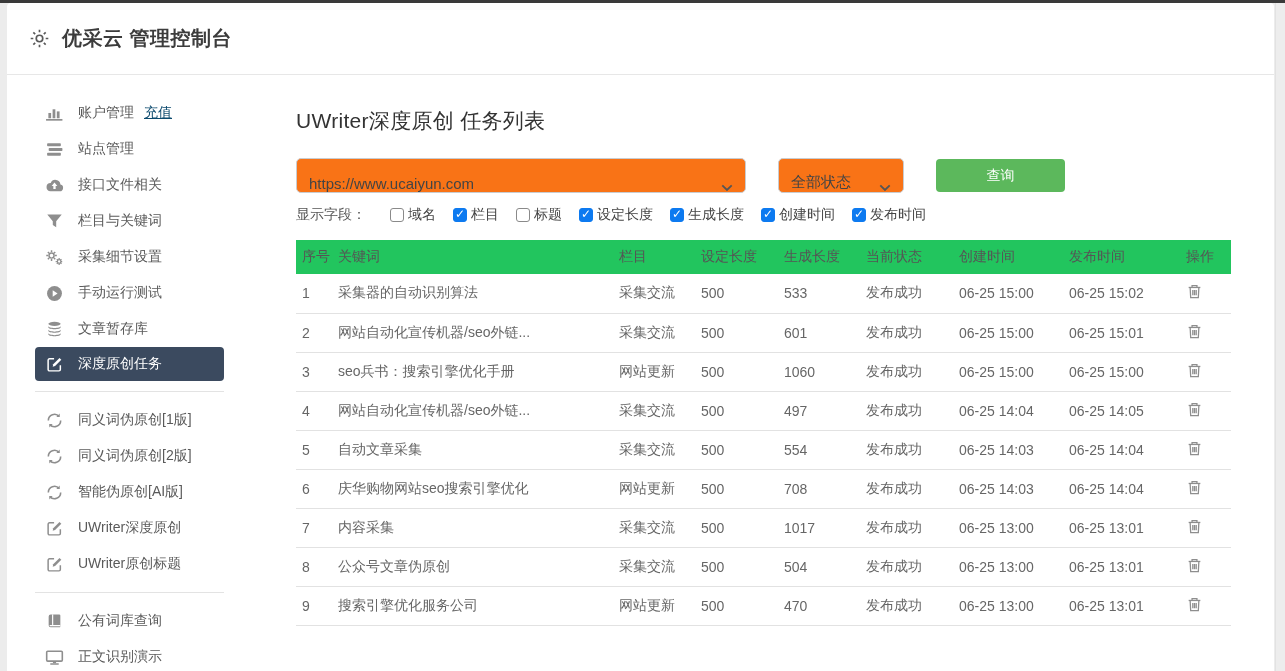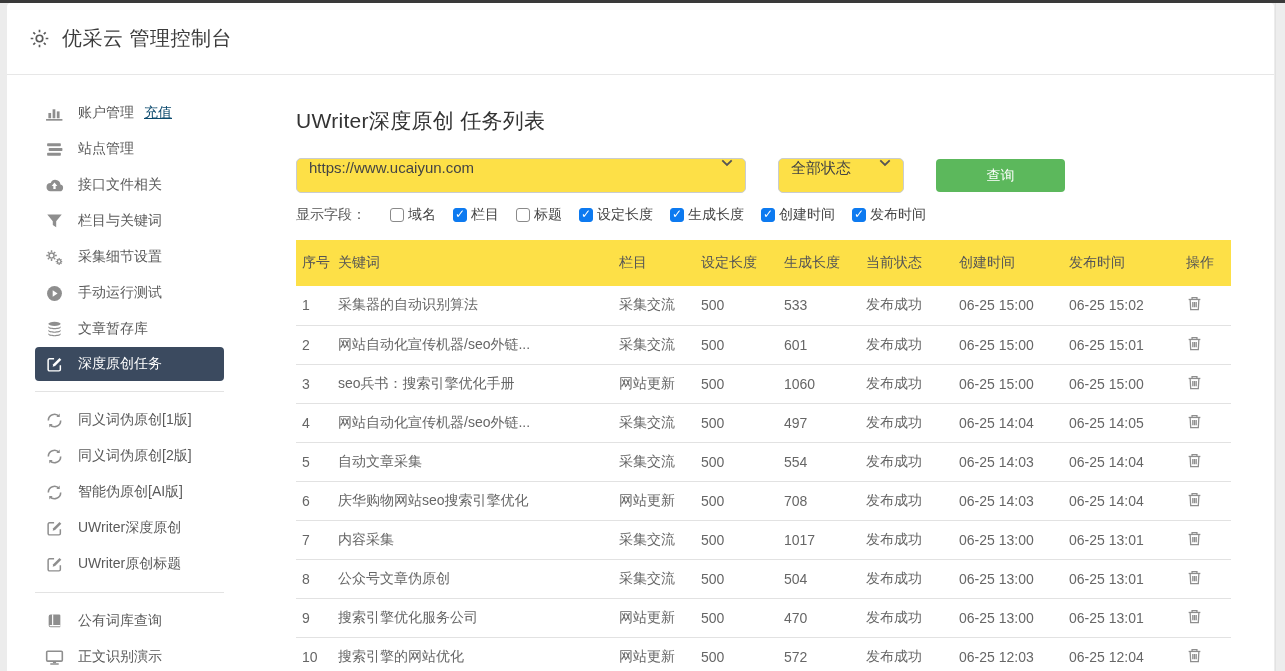--- a/index.html
+++ b/index.html
@@ -11,56 +11,56 @@
   .top-edge { position:absolute; left:0; top:0; width:100%; height:3px; background:#3a3a3a; }
   .scrollbar-strip { position:absolute; right:0; top:3px; width:10px; height:668px; background:#ededed; border-left:1px solid #e2e2e2; }
   .page {
     position:absolute; left:7px; top:3px; width:1267px; height:668px;
     background:#fff; border-radius:4px 4px 0 0; overflow:hidden;
   }
   
   .app-header { height:72px; display:flex; align-items:center; padding-left:22px; border-bottom:1px solid #e7e7e7; }
   .app-header .hdr-icon { width:21px; height:21px; color:#5a5a5a; margin-right:12px; }
   .app-header .hdr-icon svg { width:100%; height:100%; display:block; }
-  .app-title { font-size:20px; color:#3c3c3c; font-weight:400; letter-spacing:0.5px; }
+  .app-title { font-size:20px; color:#3c3c3c; font-weight:700; letter-spacing:0.5px; }
   
   .body-wrap { display:flex; height:595px;gap:39px; }
   .sidebar { width:245px; padding-top:20px; flex-shrink:0; }
   .side-item { display:flex; align-items:center; height:36px; padding-left:38px; cursor:pointer; color:#5a5a5a; font-size:14px; }
   .side-item .ico { width:19px; height:17px; color:#8e8e8e; margin-right:14px; flex-shrink:0; }
   .side-item .ico svg { width:100%; height:100%; display:block; }
   .side-item.selected { background:#3b4a5f; color:#fff; border-radius:4px; margin:0 28px 0 28px; padding-left:10px; height:34px; }
   .side-item.selected .ico { color:#fff; }
   .side-badge { color:#0c4a6e; margin-left:10px; font-size:14px;text-decoration:underline; }
   .side-sep { height:1px; background:#e3e3e3; margin:10px 28px 10px 28px; }
   
   .main { flex:1; padding:32px 20px 0 5px; }
   .page-title { font-size:21px; color:#333; font-weight:500; margin-bottom:23px; letter-spacing:0.3px; }
   .filter-row { display:flex; align-items:center; }
-  .sel { height:35px; border:1px solid #c9ccd0; border-radius:5px; background:#fde047; display:flex; align-items:flex-start;
+  .sel { height:35px; border:1px solid #c9ccd0; border-radius:5px; background:#f97316; display:flex; align-items:flex-end;
          padding:0 12px; font-size:15px; color:#444; cursor:pointer; }
   .sel .sel-val { flex:1; white-space:nowrap; overflow:hidden; }
   .sel .chev { width:12px; height:8px; color:#555; margin-left:10px; flex-shrink:0; }
   .sel .chev svg { width:100%; height:100%; display:block; }
   .sel-site { width:450px; }
   .sel-cat  { width:126px; margin-left:28px; }
   .sel-stat { width:126px; margin-left:32px; }
   .query-btn { width:129px; height:33px; margin-left:32px; background:#5cb85c; color:#fff; border:none; border-radius:4px;
                font-size:14px; cursor:pointer; font-family:inherit; }
   
   .fields-row { display:flex; align-items:center; margin-top:13px; font-size:14px; color:#444; }
   .fields-label { color:#555; margin-right:24px; }
   .field-cb { display:flex; align-items:center; margin-right:17px; cursor:pointer; }
   .cb { width:14px; height:14px; border-radius:3px; margin-right:4px; position:relative; flex-shrink:0;
         border:1px solid #8a8a8a; background:#fff; }
   .cb.checked { border-color:#0d7af0; background:#0d7af0; }
   .cb.checked::after { content:"✓"; position:absolute; left:1px; top:-2px; color:#fff; font-size:12px; font-weight:bold; }
   
   .task-table { border-collapse:collapse; margin-top:16px; width:935px; table-layout:fixed; font-size:14px; }
-  .task-table thead th { background:#fde047; color:#555; font-weight:400; text-align:left; height:46px; padding:0 4px; }
+  .task-table thead th { background:#22c55e; color:#555; font-weight:400; text-align:left; height:34px; padding:0 4px; }
   .task-table thead th:first-child { padding-left:6px; }
   .task-table tbody td { height:39px; border-bottom:1px solid #e2e2e2; padding:0 4px; color:#666;
                          white-space:nowrap; overflow:hidden; }
   .task-table tbody td:first-child { padding-left:6px; }
   .td-keyword { color:#555; }
   .td-status { color:#4aa04a; }
   .trash-btn { width:18px; height:18px; color:#8e8e8e; background:none; border:none; cursor:pointer; padding:0; }
   .trash-btn svg { width:17px; height:17px; display:block; }
 </style>
 </head>
@@ -455,35 +455,19 @@
               <td class="td-status">发布成功</td>
               <td>06-25 13:00</td>
               <td>06-25 13:01</td>
               <td><button class="trash-btn"><span><svg viewBox="0 0 16 16" fill="none" stroke="currentColor" stroke-width="1.2">
                       <path d="M2.5 4.2h11"></path>
                       <path d="M5.7 4.2V2.5h4.6v1.7"></path>
                       <path d="M3.9 4.2l.5 9.6h7.2l.5-9.6"></path>
                       <path d="M6.4 6.6v4.9M8 6.6v4.9M9.6 6.6v4.9"></path>
                     </svg></span></button></td>
             </tr>
-            <tr>
-              <td>10</td>
-              <td class="td-keyword">搜索引擎的网站优化</td>
-              <td>网站更新</td>
-              <td>500</td>
-              <td>572</td>
-              <td class="td-status">发布成功</td>
-              <td>06-25 12:03</td>
-              <td>06-25 12:04</td>
-              <td><button class="trash-btn"><span><svg viewBox="0 0 16 16" fill="none" stroke="currentColor" stroke-width="1.2">
-                      <path d="M2.5 4.2h11"></path>
-                      <path d="M5.7 4.2V2.5h4.6v1.7"></path>
-                      <path d="M3.9 4.2l.5 9.6h7.2l.5-9.6"></path>
-                      <path d="M6.4 6.6v4.9M8 6.6v4.9M9.6 6.6v4.9"></path>
-                    </svg></span></button></td>
-            </tr>
           </tbody>
       </table>
     </main>
   </div>
 </div>
 
 <div class="scrollbar-strip"></div>
 
 </body></html>

